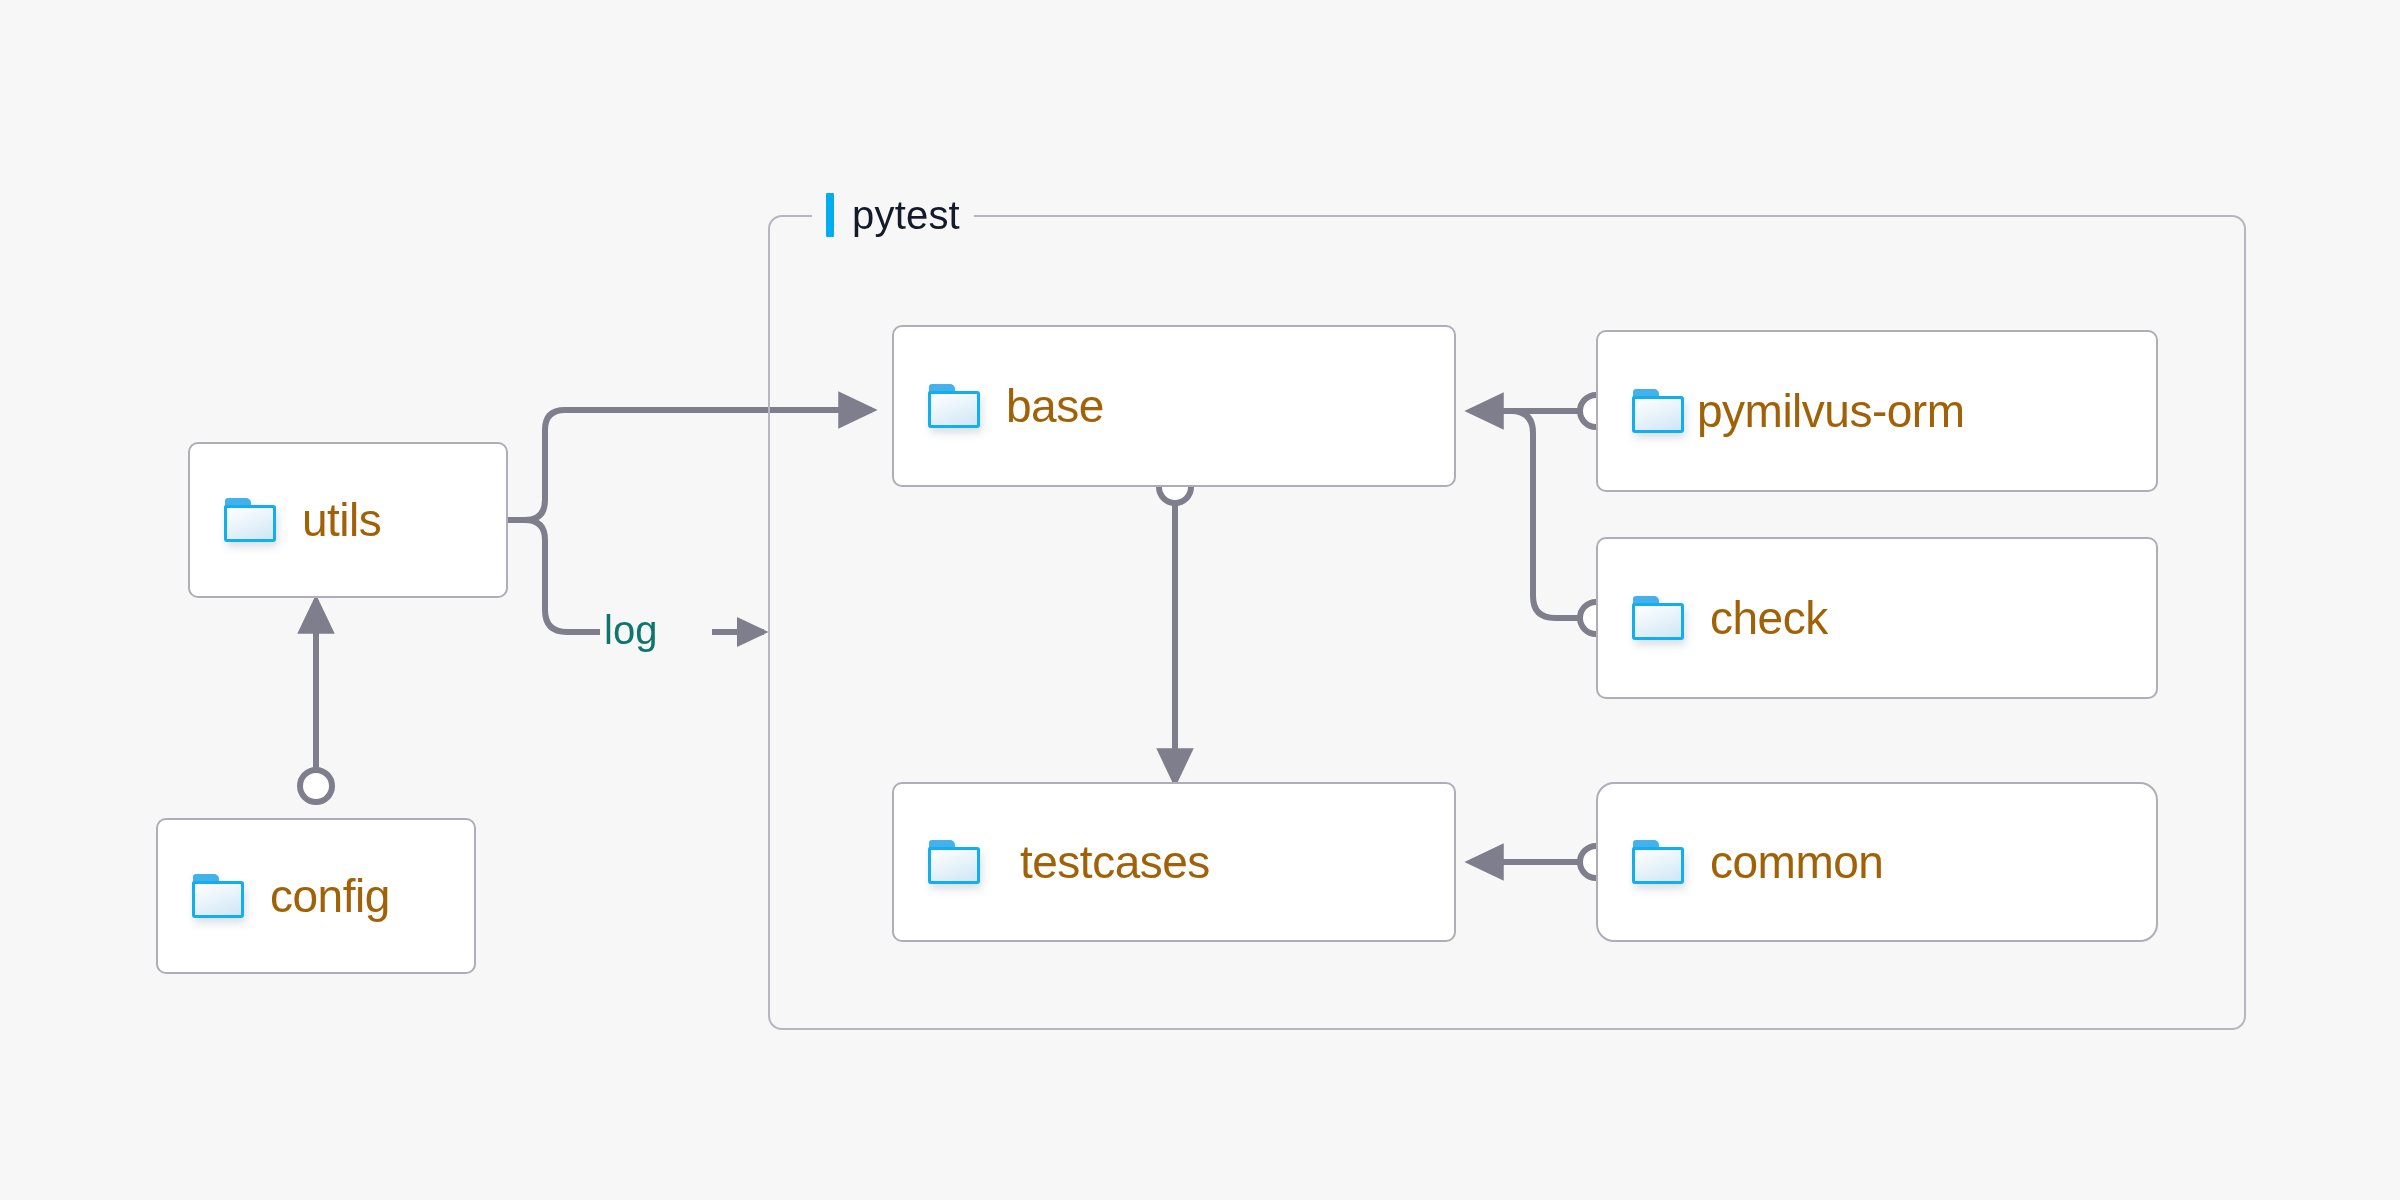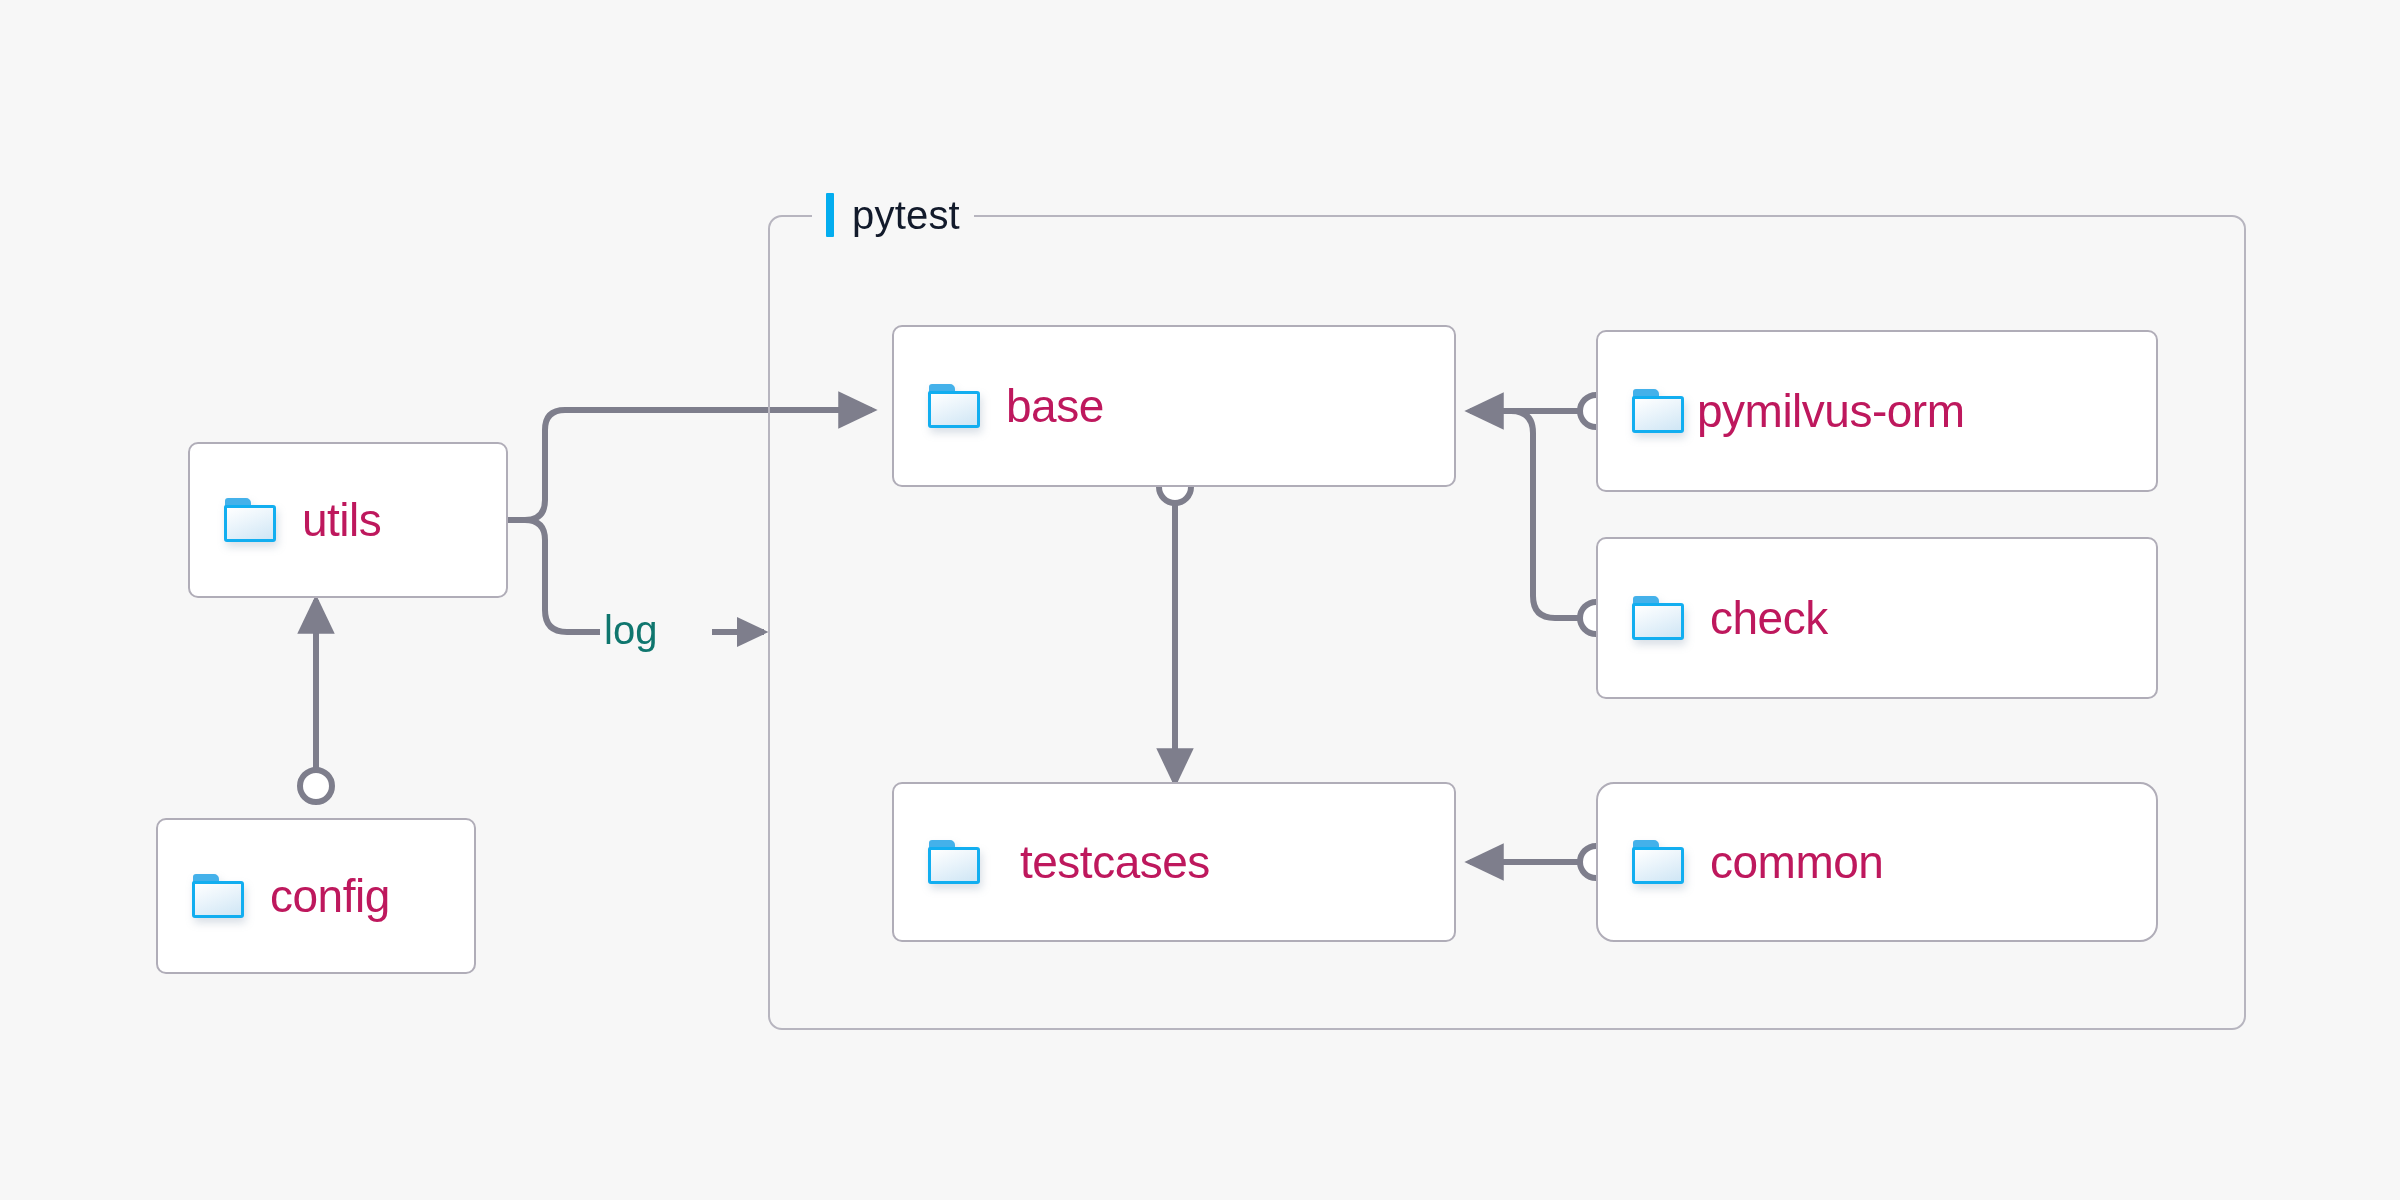--- a/index.html
+++ b/index.html
@@ -64,21 +64,21 @@
     border: 2px solid #b0adb8;
     border-radius: 10px;
     display: flex;
     align-items: center;
     padding-left: 34px;
     gap: 26px;
   }
   .node-label {
     font-size: 46px;
     font-weight: 500;
-    color: #be185d;
+    color: #a16207;
     white-space: nowrap;
     letter-spacing: -0.5px;
     text-align: right;
   }
   
   .folder {
     position: relative;
     width: 52px;
     height: 44px;
     flex: 0 0 auto;

